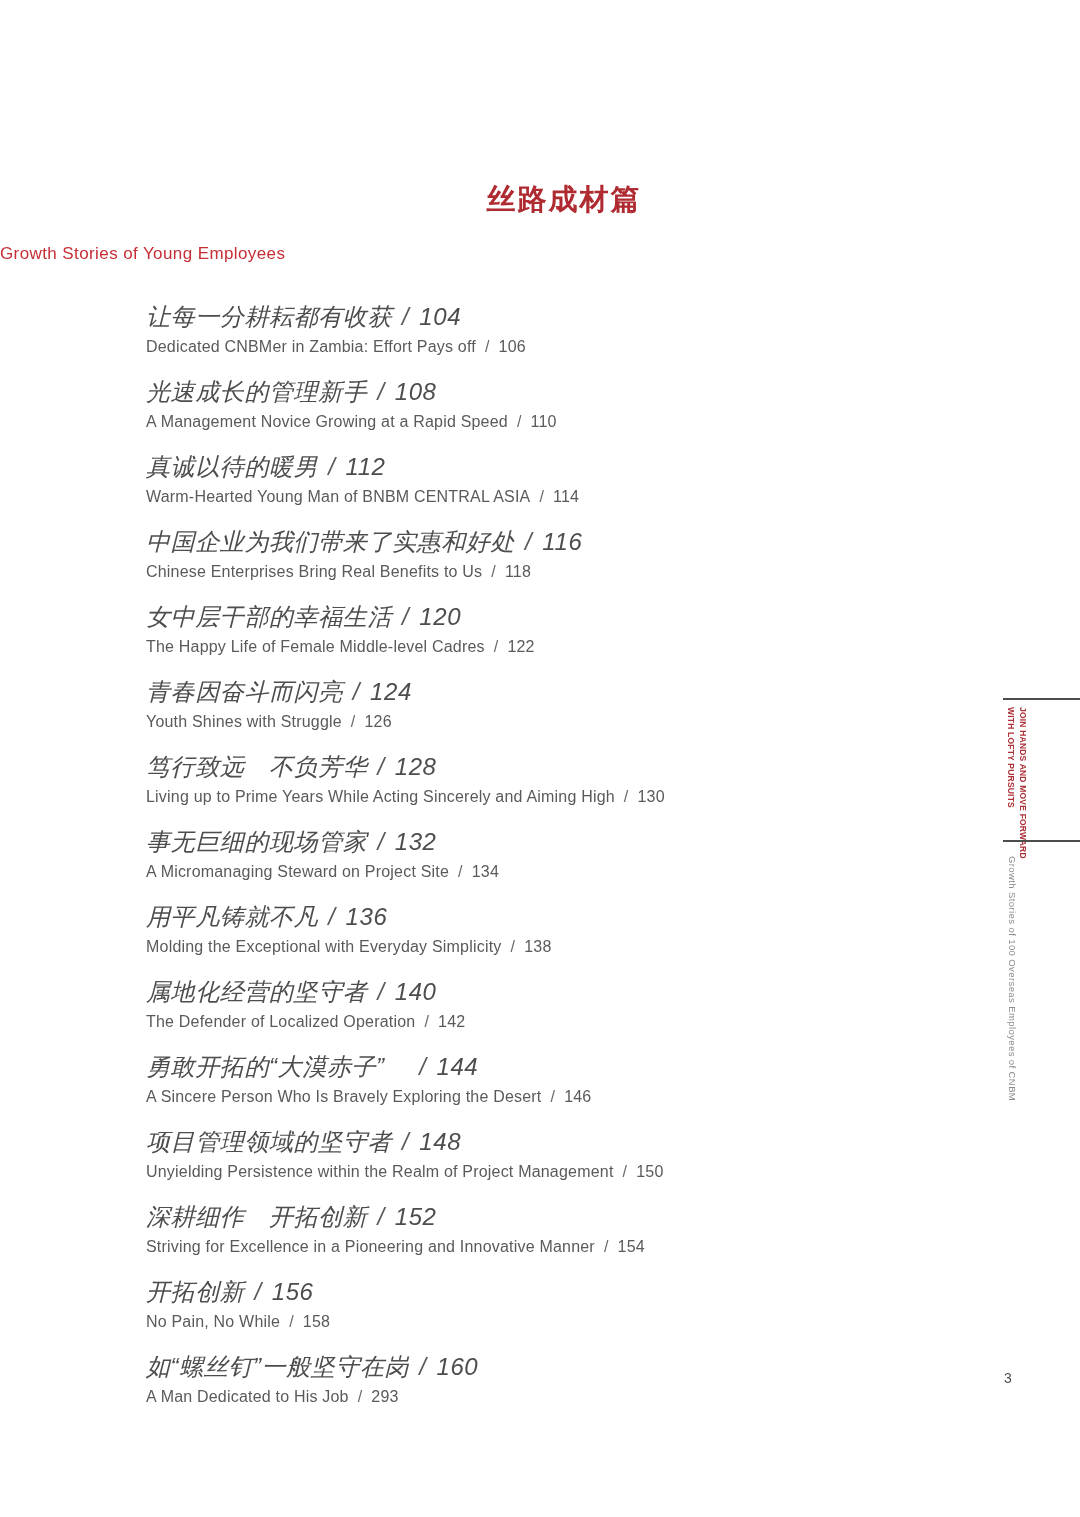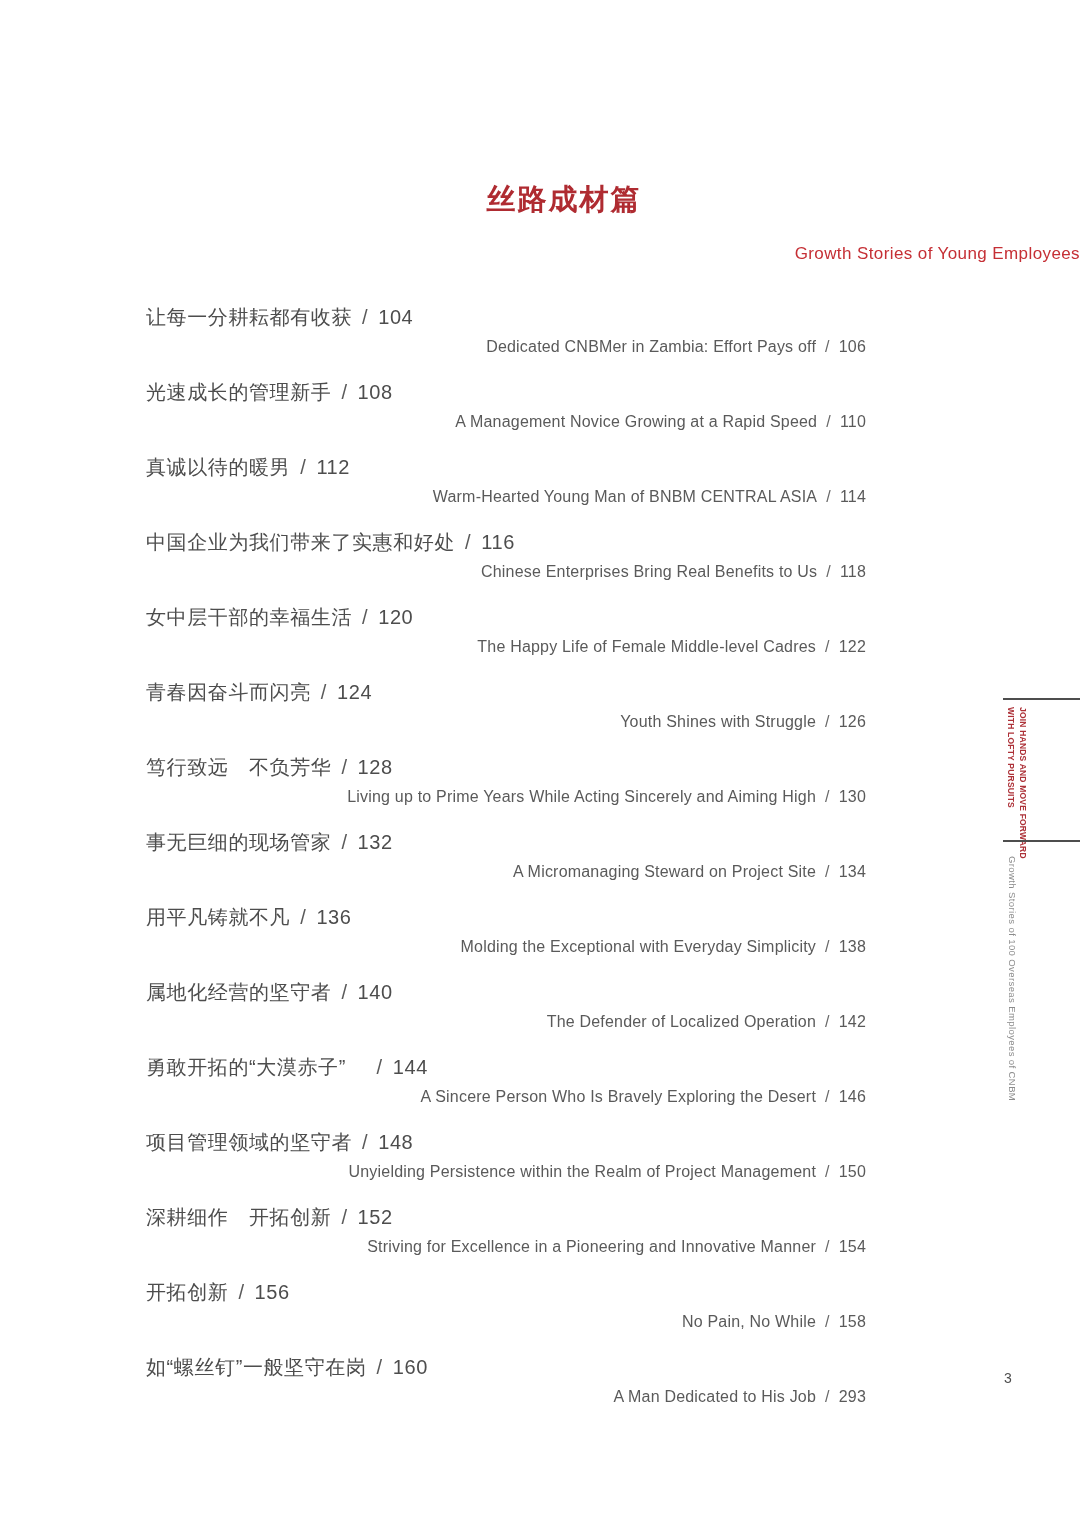--- a/index.html
+++ b/index.html
@@ -24,47 +24,47 @@
     font-size: 29px;
     letter-spacing: 2px;
     color: #af2b31;
     padding-left: 24px;
   }
   .title-en {
     position: absolute;
     top: 244px;
     left: 0;
     width: 1080px;
-    text-align: right;
+    text-align: left;
     font-size: 17px;
     letter-spacing: 0.4px;
     color: #c52f35;
   }
 
   
   .toc {
     position: absolute;
     left: 146px;
     top: 304px;
     width: 720px;
   }
   .toc-entry { margin-bottom: 22px; }
   .zh-line {
-    font-size: 20px;
+    font-size: 24px;
     line-height: 26px;
     letter-spacing: 0.6px;
     color: #4d4d4d;
+    font-style: italic;
   }
   .en-line {
     margin-top: 7px;
     font-size: 16px;
     line-height: 20px;
     letter-spacing: 0.2px;
     color: #5a5a5a;
-    text-align: right;
   }
   .sep-zh { margin: 0 10px; color: #5a5a5a; }
   .sep-en { margin: 0 9px; color: #6a6a6a; }
 
   
   .rule {
     position: absolute;
     left: 1003px;
     width: 77px;
     height: 2px;

